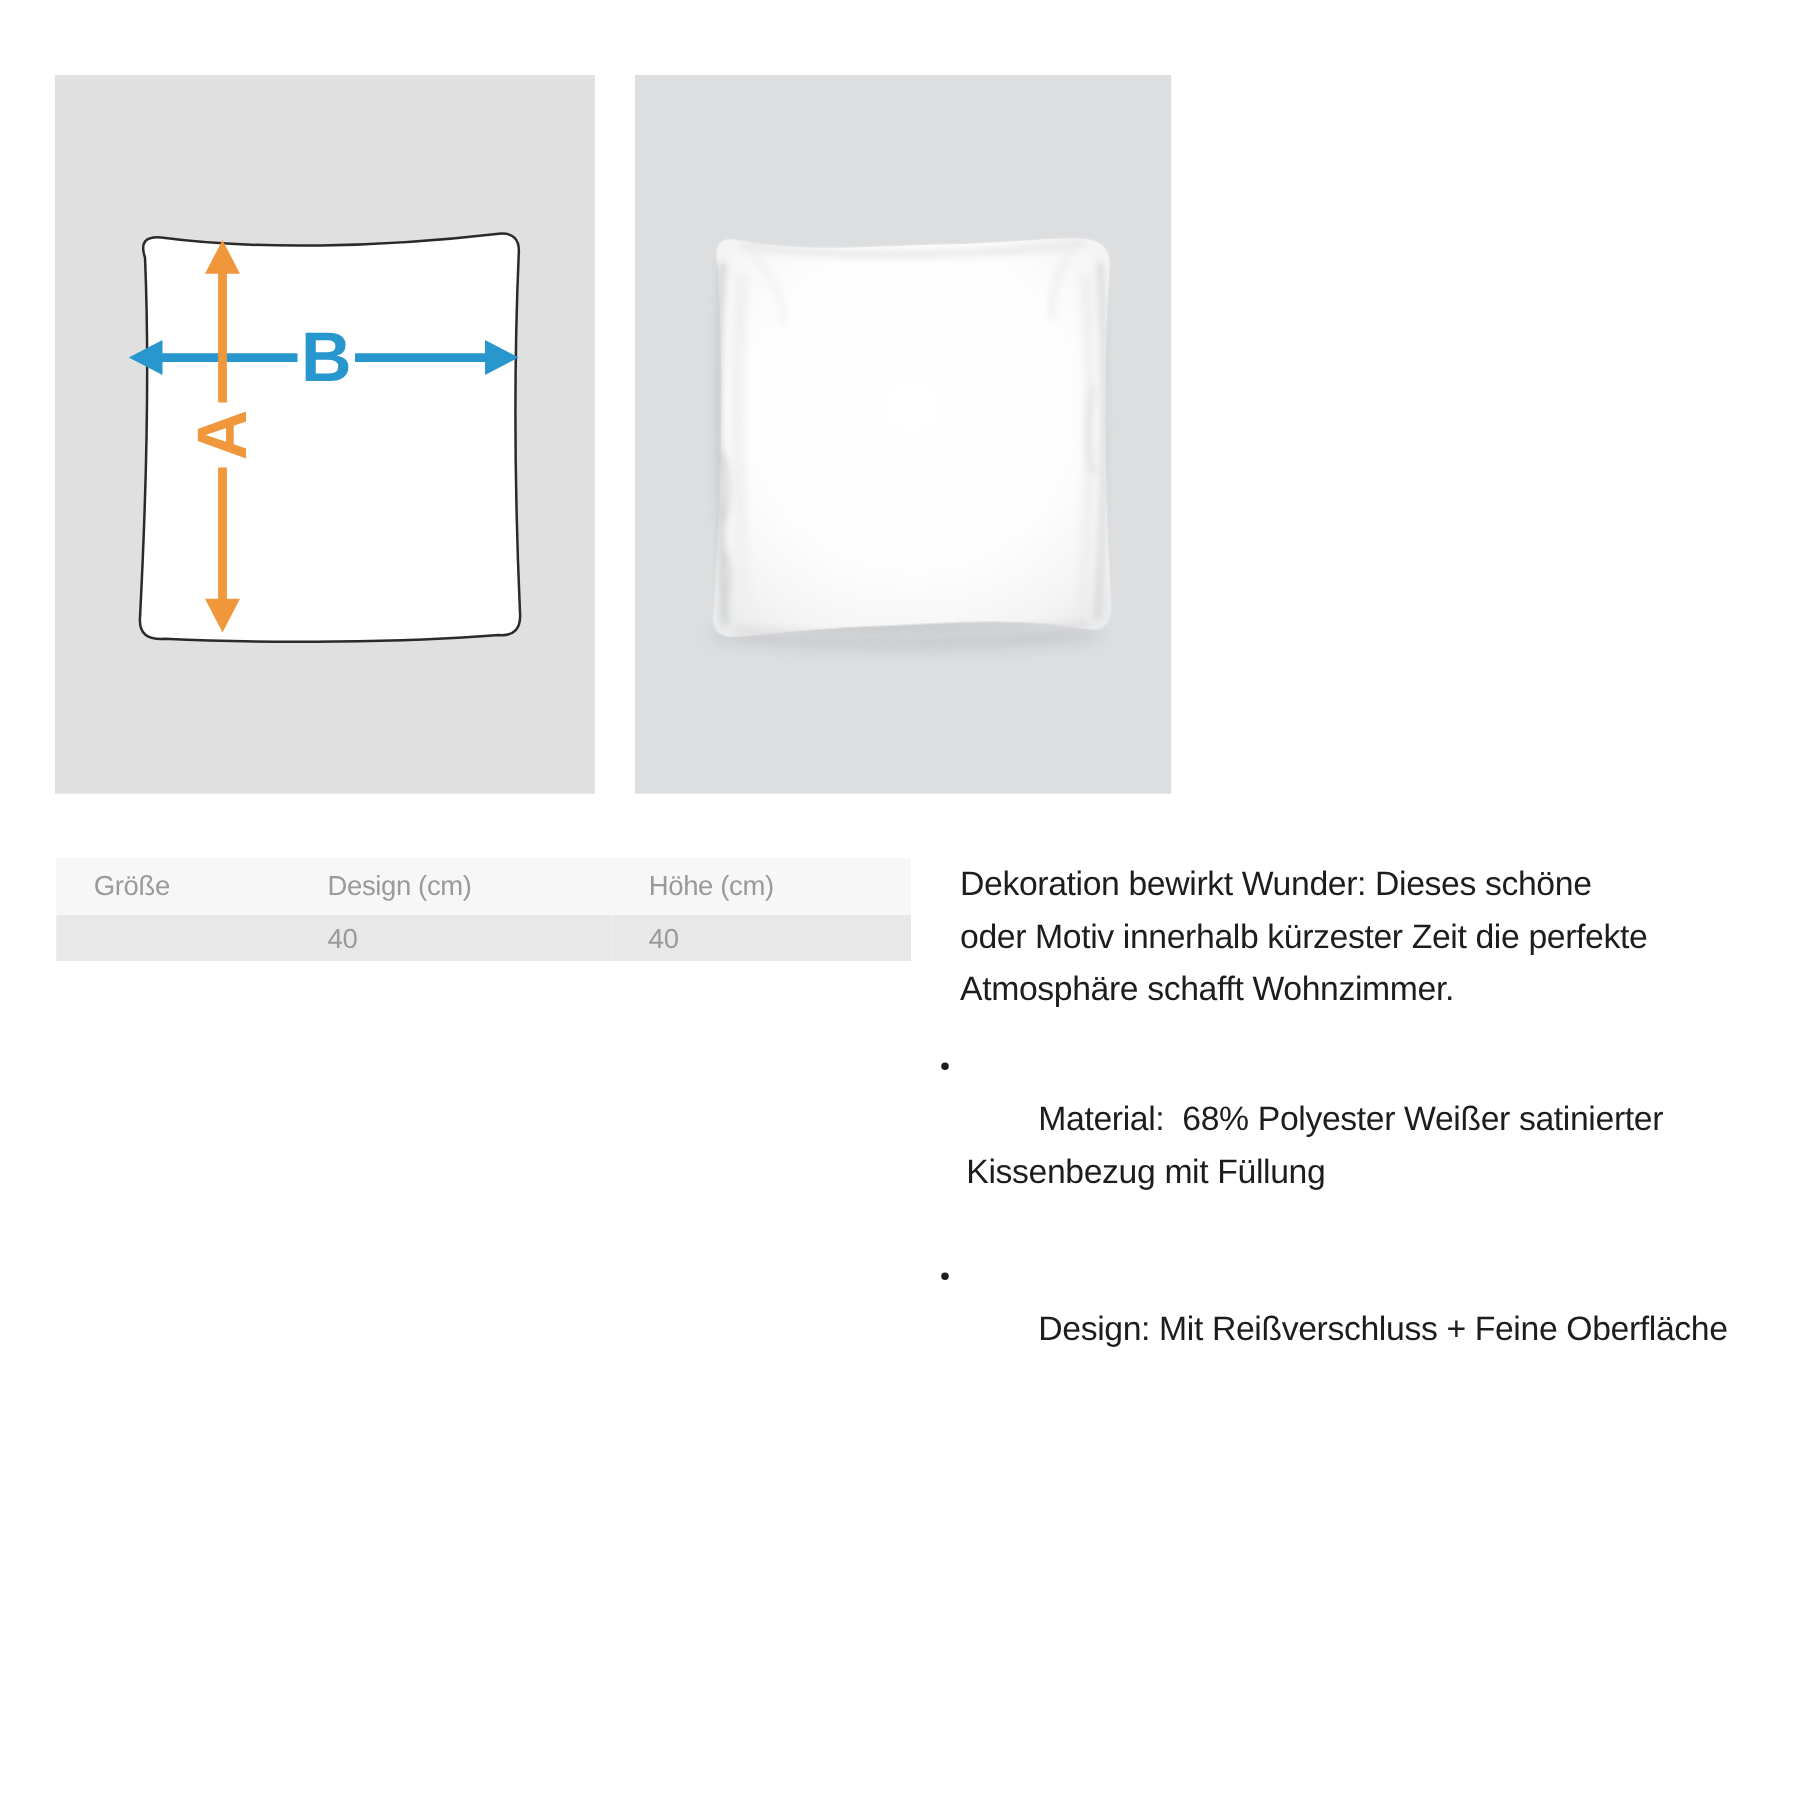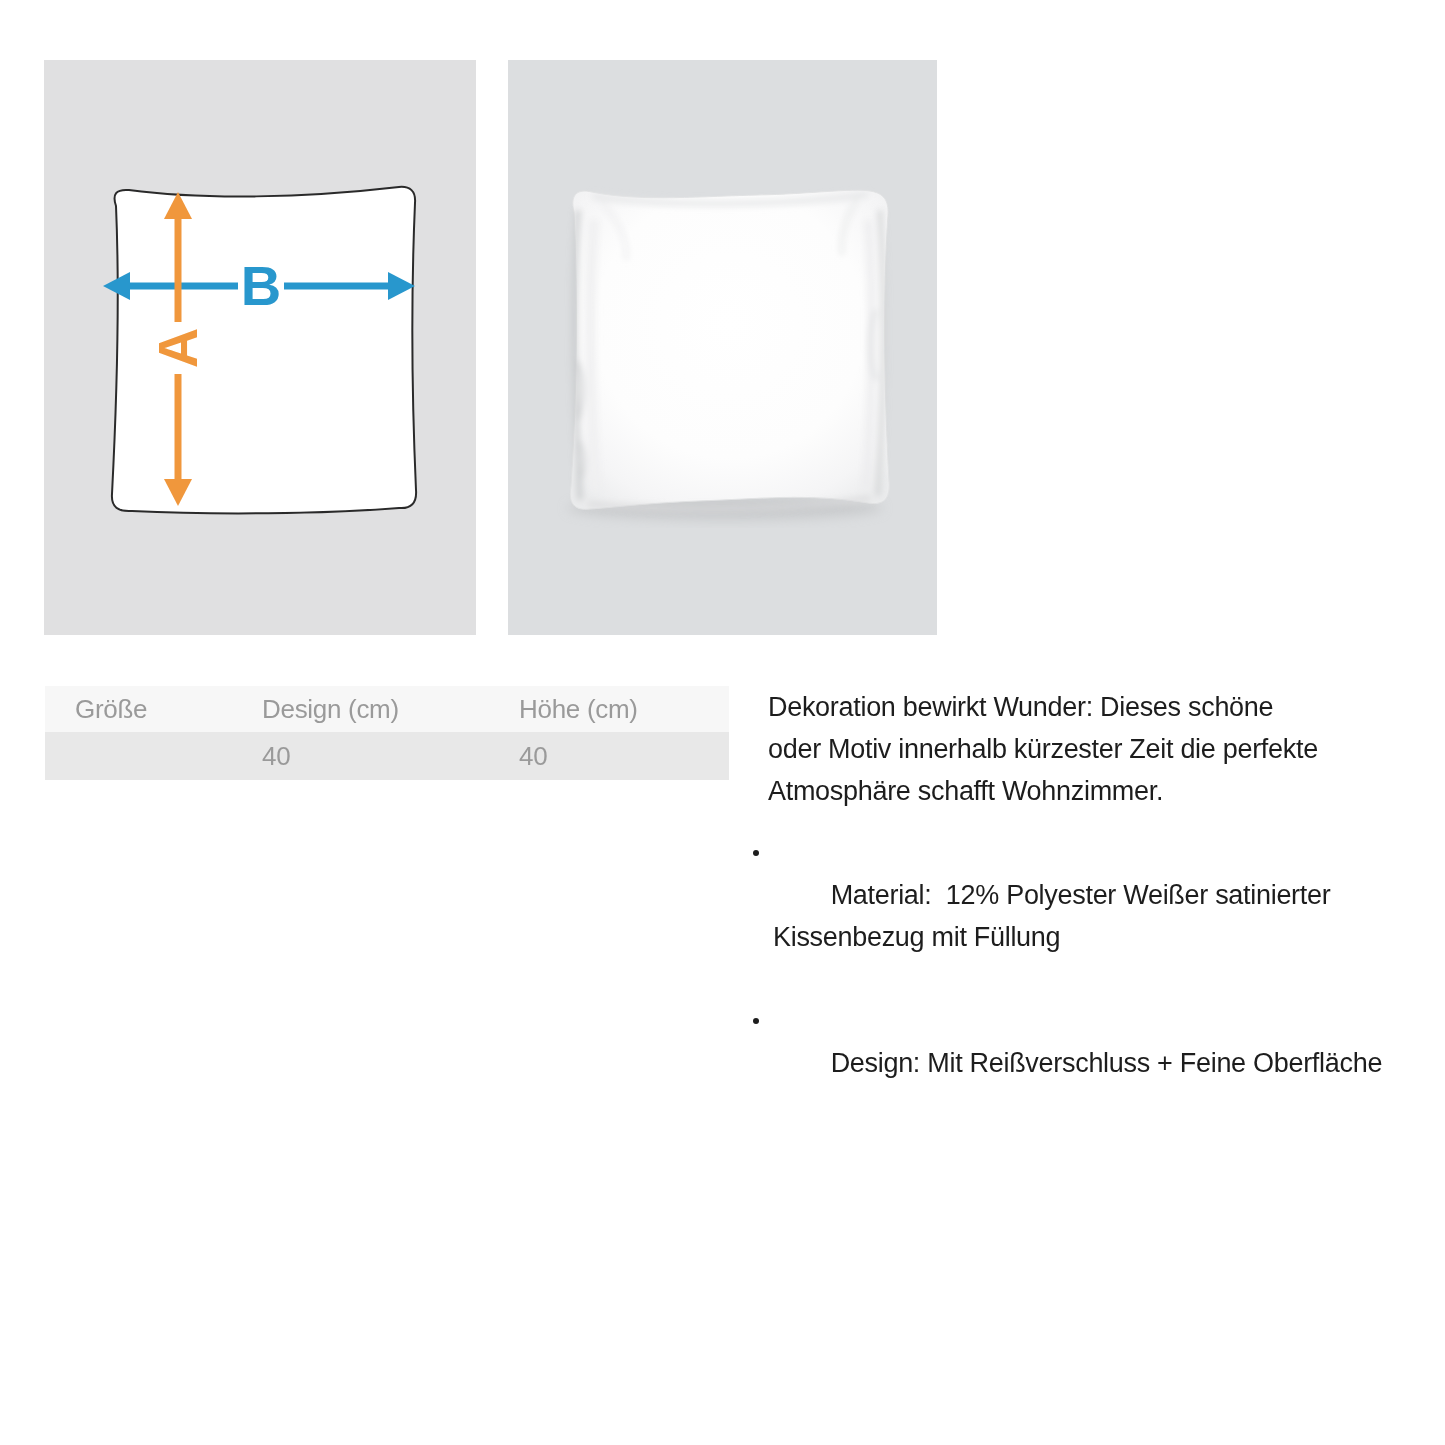--- a/index.html
+++ b/index.html
@@ -14,31 +14,31 @@
   
   .panel { position: absolute; top: 60px; height: 575px; }
   .diagram-panel { left: 44px;  width: 432px; background: #e0e0e1; }
   .photo-panel   { left: 508px; width: 429px; background: #dcdee0; }
   .panel svg { display: block; }
 
   
   .size-table-wrap { position: absolute; left: 45px; top: 686px; width: 684px; }
   table.size-table {
     width: 100%; border-collapse: collapse; table-layout: fixed;
-    font-size: 26px; color: #9a9a9a; letter-spacing: -0.3px;
+    font-size: 22px; color: #9a9a9a; letter-spacing: -0.3px;
   }
   table.size-table col.c1 { width: 187px; }
   table.size-table col.c2 { width: 257px; }
   table.size-table col.c3 { width: 240px; }
   table.size-table th, table.size-table td {
     font-weight: 400; text-align: left; padding: 0 0 0 30px;
     white-space: nowrap; overflow: hidden;
   }
   table.size-table thead tr { background: #f7f7f7; height: 46px; }
-  table.size-table tbody tr { background: #e8e8e8; height: 48px; }
+  table.size-table tbody tr { background: #e8e8e8; height: 37px; }
 
   
   .description {
     position: absolute; left: 752px; top: 670px; width: 672px;
     font-size: 27px; line-height: 42px; color: #1d1d1d;
     letter-spacing: -0.3px;
   }
   .description .para { margin: 16px; }
   .description .para span { display: block; white-space: nowrap; }
   .feature-list { list-style: none; margin: 20px 0 0 0; padding: 0; }
@@ -163,21 +163,21 @@
   </div>
 
   <div class="description">
     <p class="para">
       <span>Dekoration bewirkt Wunder: Dieses schöne</span>
       <span>oder Motiv innerhalb kürzester Zeit die perfekte</span>
       <span>Atmosphäre schafft Wohnzimmer.</span>
     </p>
     <ul class="feature-list">
       <li>
-        <span class="dot"></span><span>Material:  12% Polyester Weißer satinierter Kissenbezug mit Füllung</span>
+        <span class="dot"></span><span>Material:  68% Polyester Weißer satinierter Kissenbezug mit Füllung</span>
       </li>
       <li>
         <span class="dot"></span><span>Design: Mit Reißverschluss + Feine Oberfläche</span>
       </li>
     </ul>
   </div>
 
 </div>
 
 </body></html>

